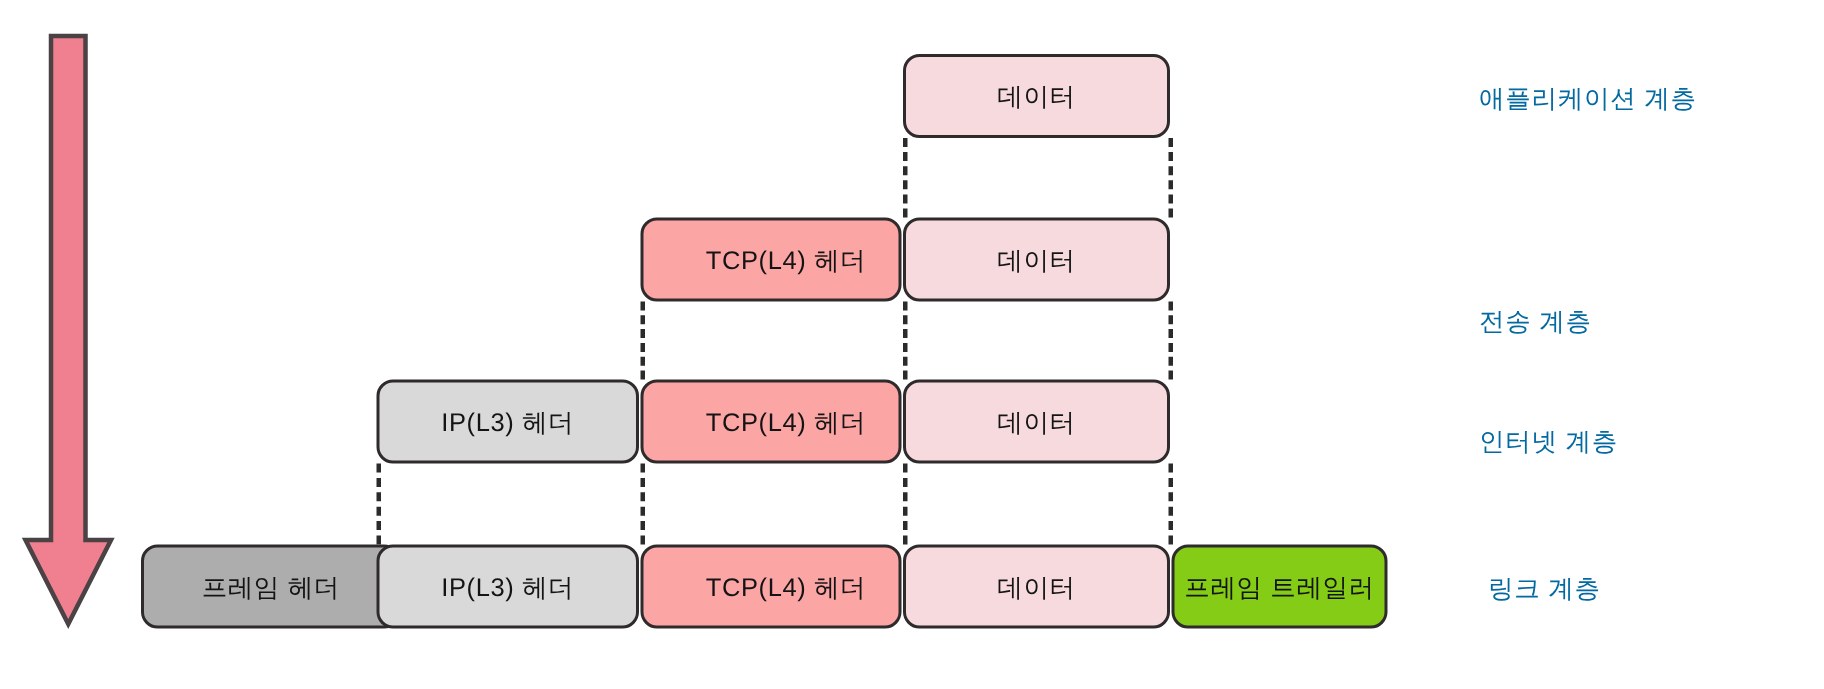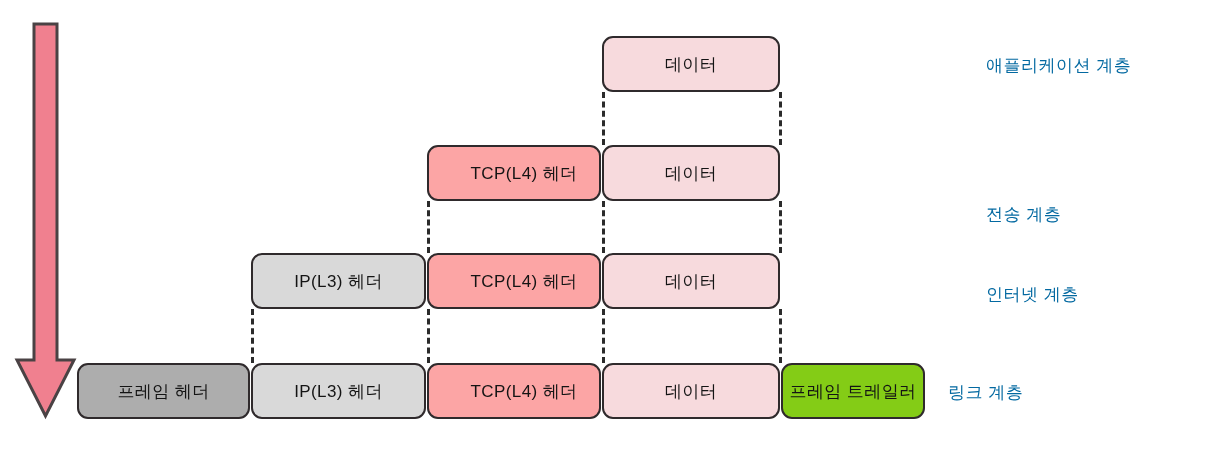--- a/index.html
+++ b/index.html
@@ -100,37 +100,37 @@
       </div>
       <div class="pdu-box fill-ip" style="left: 251px; top: 253px; width: 175px;">
         <span>IP(L3) 헤더</span>
       </div>
       <div class="pdu-box fill-tcp" style="left: 427px; top: 253px; width: 174px;">
         <span>TCP(L4) 헤더</span>
       </div>
       <div class="pdu-box fill-data" style="left: 602px; top: 253px; width: 178px;">
         <span>데이터</span>
       </div>
-      <div class="pdu-box fill-frame" style="left: 77px; top: 363px; width: 173px; align-items: center;">
+      <div class="pdu-box fill-frame" style="left: 94px; top: 363px; width: 173px; align-items: center;">
         <span>프레임 헤더</span>
       </div>
       <div class="pdu-box fill-ip" style="left: 251px; top: 363px; width: 175px;">
         <span>IP(L3) 헤더</span>
       </div>
       <div class="pdu-box fill-tcp" style="left: 427px; top: 363px; width: 174px;">
         <span>TCP(L4) 헤더</span>
       </div>
       <div class="pdu-box fill-data" style="left: 602px; top: 363px; width: 178px;">
         <span>데이터</span>
       </div>
       <div class="pdu-box fill-trailer" style="left: 781px; top: 363px; width: 144px;">
         <span>프레임 트레일러</span>
       </div>
     </div>
 
   <div id="labels">
       <div class="layer-label" style="left: 986px; top: 54px;">애플리케이션 계층</div>
       <div class="layer-label" style="left: 986px; top: 163px; margin-top: 40px;">전송 계층</div>
       <div class="layer-label" style="left: 986px; top: 283px;">인터넷 계층</div>
-      <div class="layer-label" style="left: 948px; top: 381px;">링크 계층</div>
+      <div class="layer-label" style="left: 992px; top: 381px;">링크 계층</div>
     </div>
 
 </div>
 
 </body></html>

